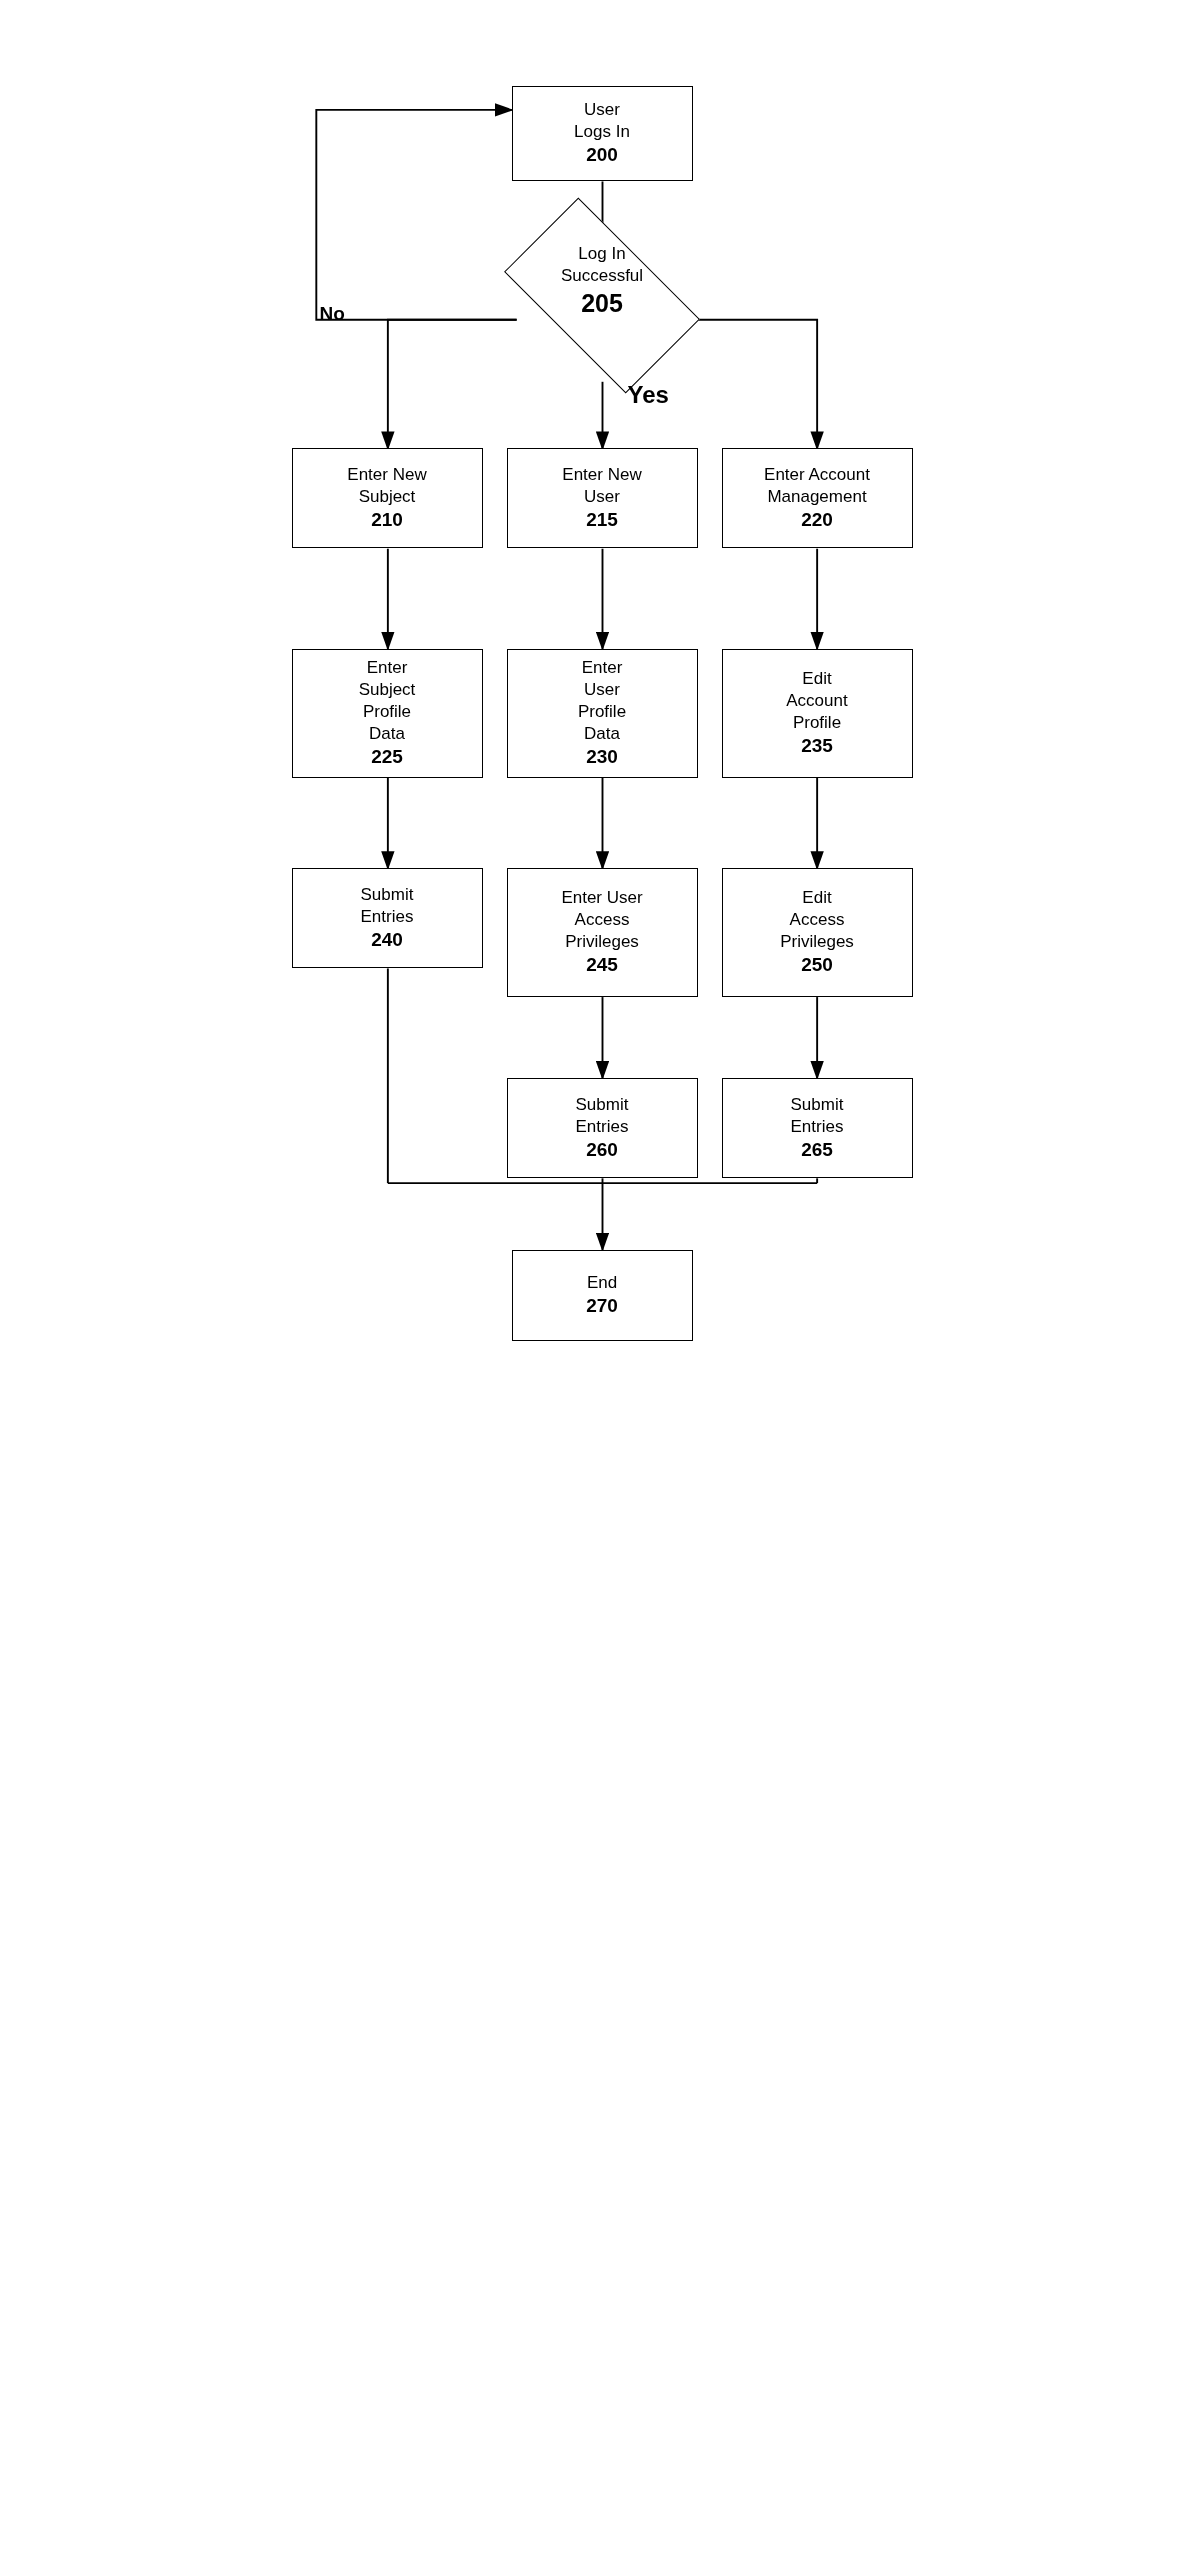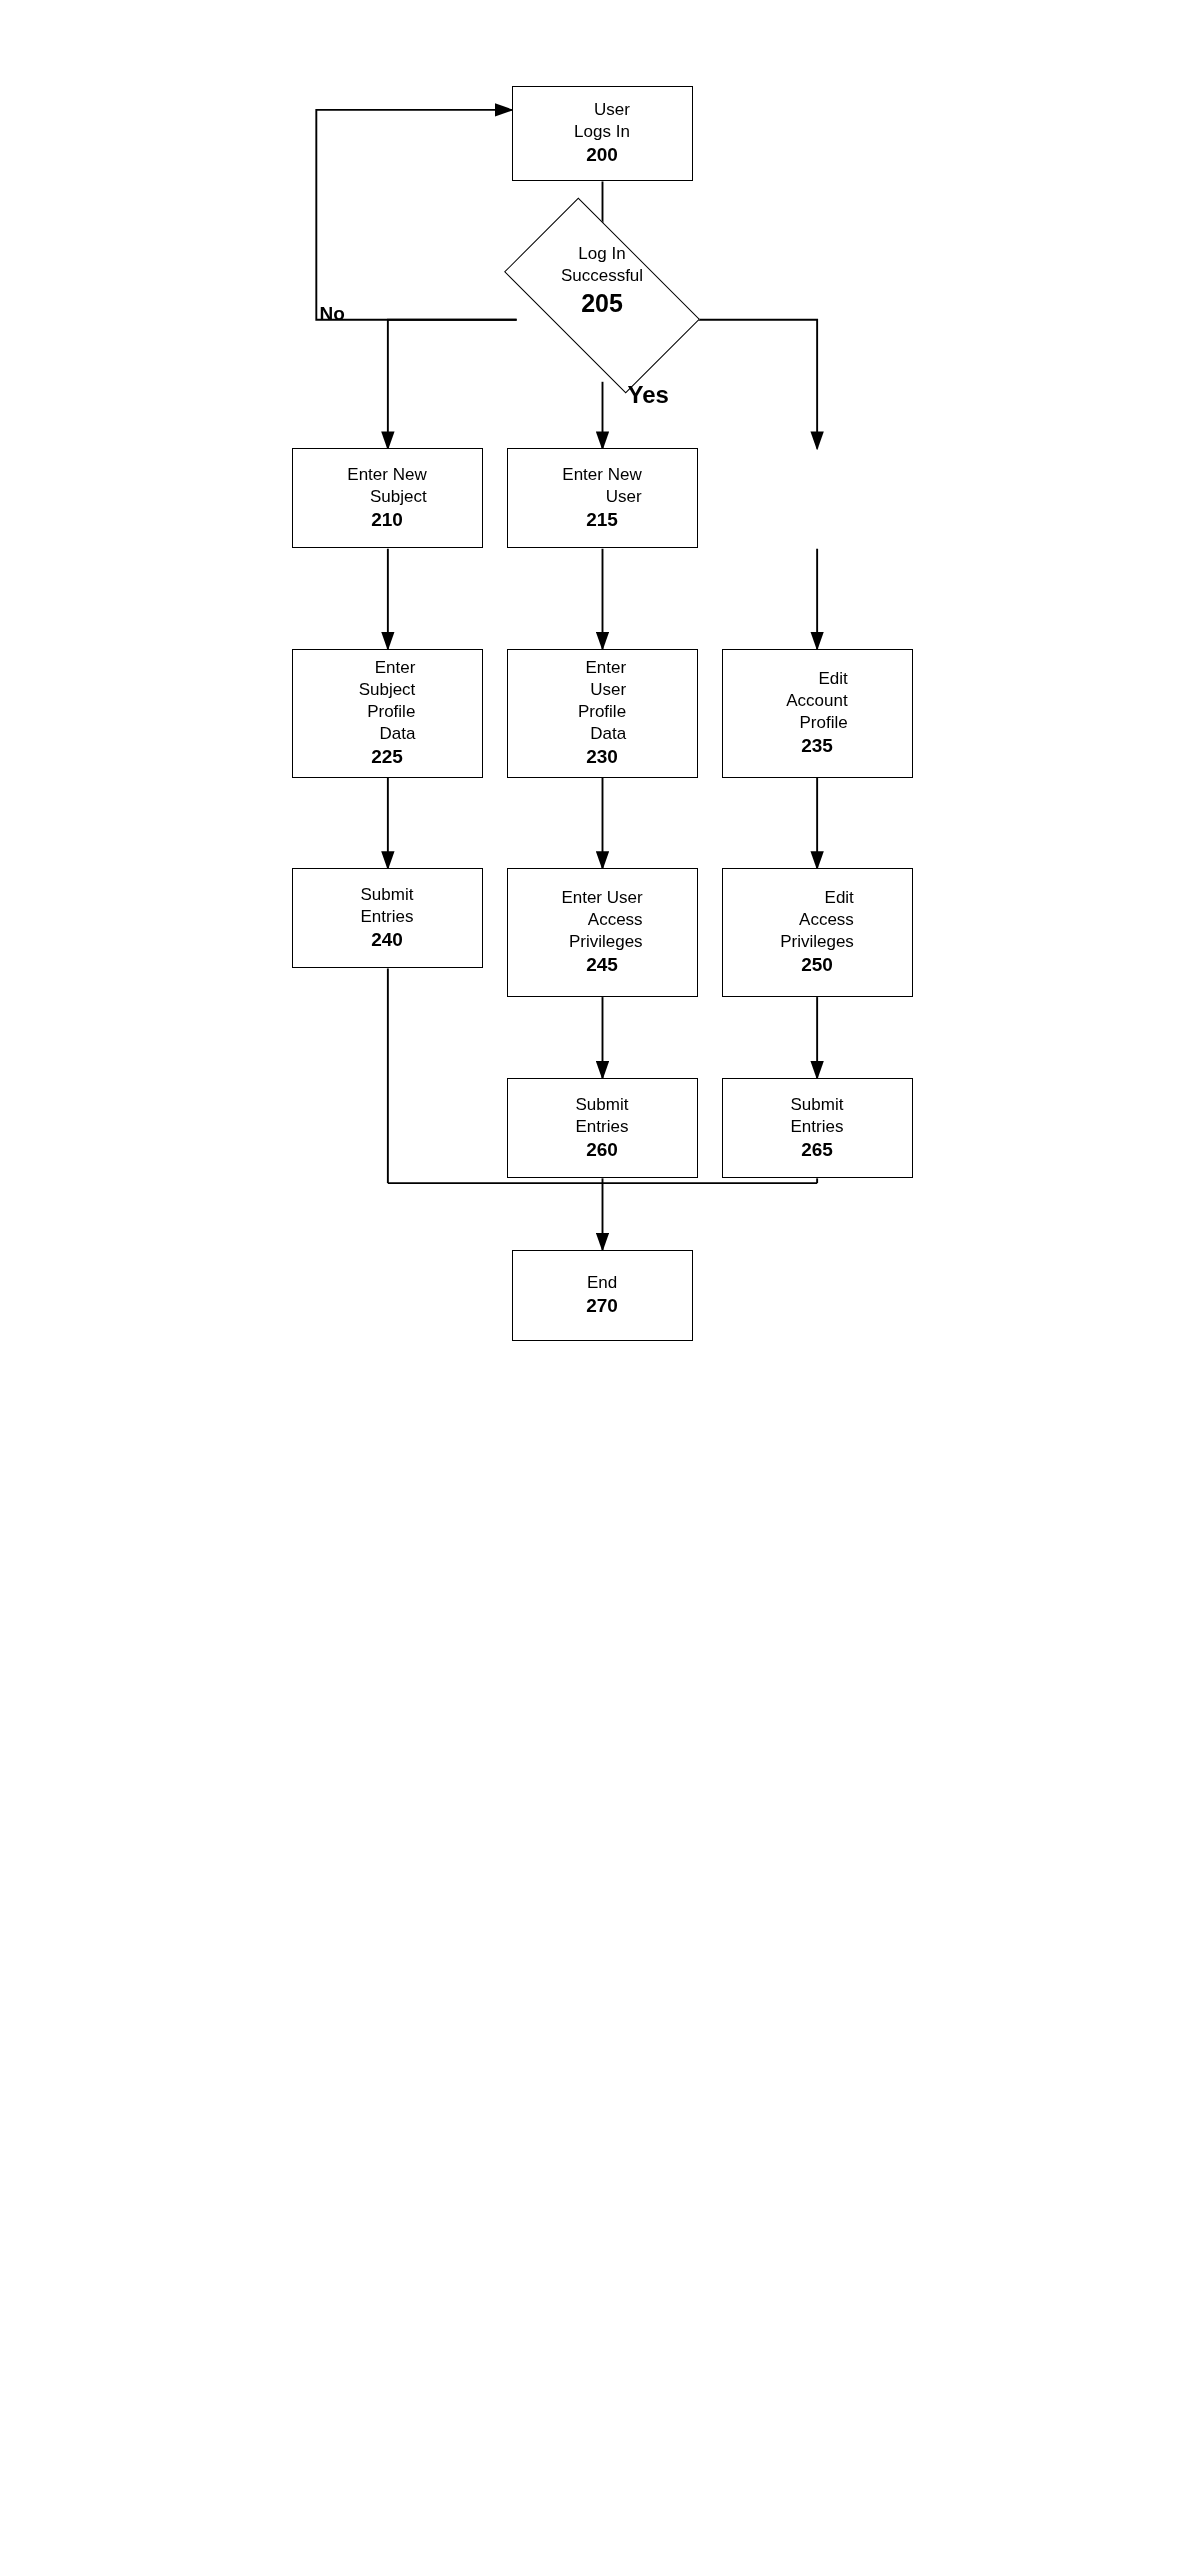--- a/index.html
+++ b/index.html
@@ -15,21 +15,21 @@
     .diagram-container {
       position: relative;
       width: 725px;
       margin-top: 38px;
     }
     
     .fc-box {
       position: absolute;
       border: 1.9px solid #000;
       background: #fff;
-      text-align: right;
+      text-align: center;
       font-size: 17px;
       line-height: 1.3;
       padding: 7.6px 9.5px;
       display: flex;
       flex-direction: column;
       align-items: center;
       justify-content: center;
     }
     .fc-box .num {
       font-weight: bold;
@@ -150,20 +150,24 @@
   <div class="fc-box" style="left:52px; top:410px; width:191px; height:100px;">
     <span>Enter New<br>Subject</span>
     <span class="num">210</span>
   </div>
 
   <div class="fc-box" style="left:267px; top:410px; width:191px; height:100px;">
     <span>Enter New<br>User</span>
     <span class="num">215</span>
   </div>
 
+  <div class="fc-box" style="left:482px; top:410px; width:191px; height:100px;">
+    <span>Enter Account<br>Management</span>
+    <span class="num">220</span>
+  </div>
 
   <div class="fc-box" style="left:52px; top:611px; width:191px; height:129px;">
     <span>Enter<br>Subject<br>Profile<br>Data</span>
     <span class="num">225</span>
   </div>
 
   <div class="fc-box" style="left:267px; top:611px; width:191px; height:129px;">
     <span>Enter<br>User<br>Profile<br>Data</span>
     <span class="num">230</span>
   </div>

